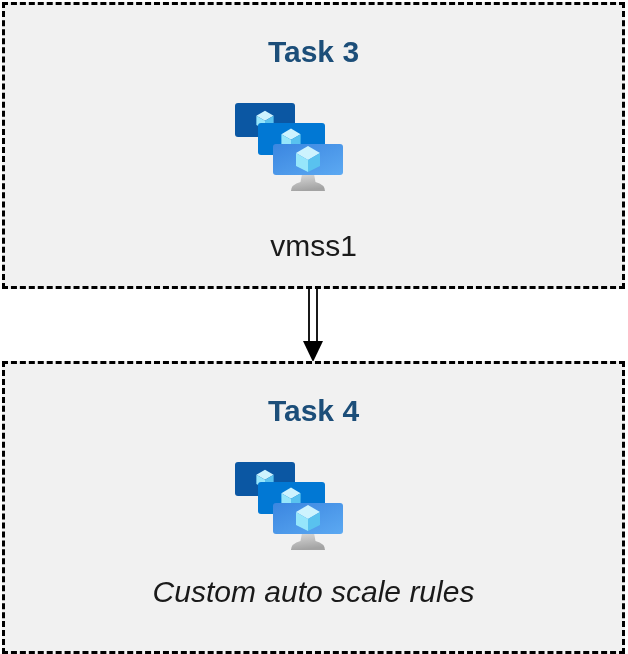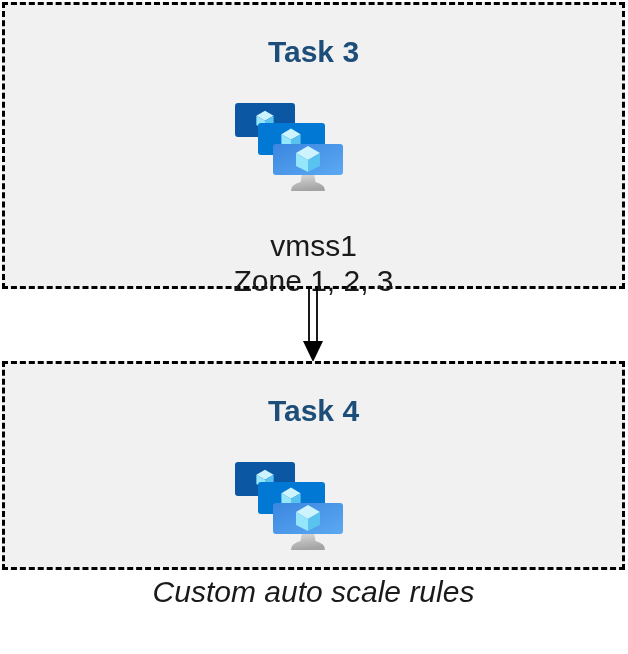--- a/index.html
+++ b/index.html
@@ -28,21 +28,21 @@
   }
   .canvas{position:absolute;inset:0;width:628px;height:654px;}
   .box{
     position:absolute;
     left:2px;
     width:623px;
     background:var(--box-background);
     border:3px dashed var(--border-color);
   }
   .box--task3{top:2px;height:287px;}
-  .box--task4{top:361px;height:209px;}
+  .box--task4{top:361px;height:293px;}
   .box-title{
     position:absolute;
     left:0;right:0;
     top:30px;
     text-align:center;
     font-size:30px;
     line-height:34px;
     color:var(--title-color);
   }
   .icon-wrap{
@@ -112,21 +112,20 @@
 
   <section class="box box--task3">
     <h2 class="box-title">Task 3</h2>
     <div class="icon-wrap">
       <svg viewBox="0 0 112 96">
           <use href="#vmss"></use>
         </svg>
     </div>
     <div class="box-label">
       <div>vmss1</div>
-      <div>Zone 1, 2, 3</div>
     </div>
   </section>
 
   <div class="connector">
     <svg viewBox="0 0 24 73">
       <line x1="8" y1="0" x2="8" y2="54" stroke="#000000" stroke-width="1.8"></line>
       <line x1="16" y1="0" x2="16" y2="54" stroke="#000000" stroke-width="1.8"></line>
       <polygon points="2,52 22,52 12,73" fill="#000000"></polygon>
     </svg>
   </div>

